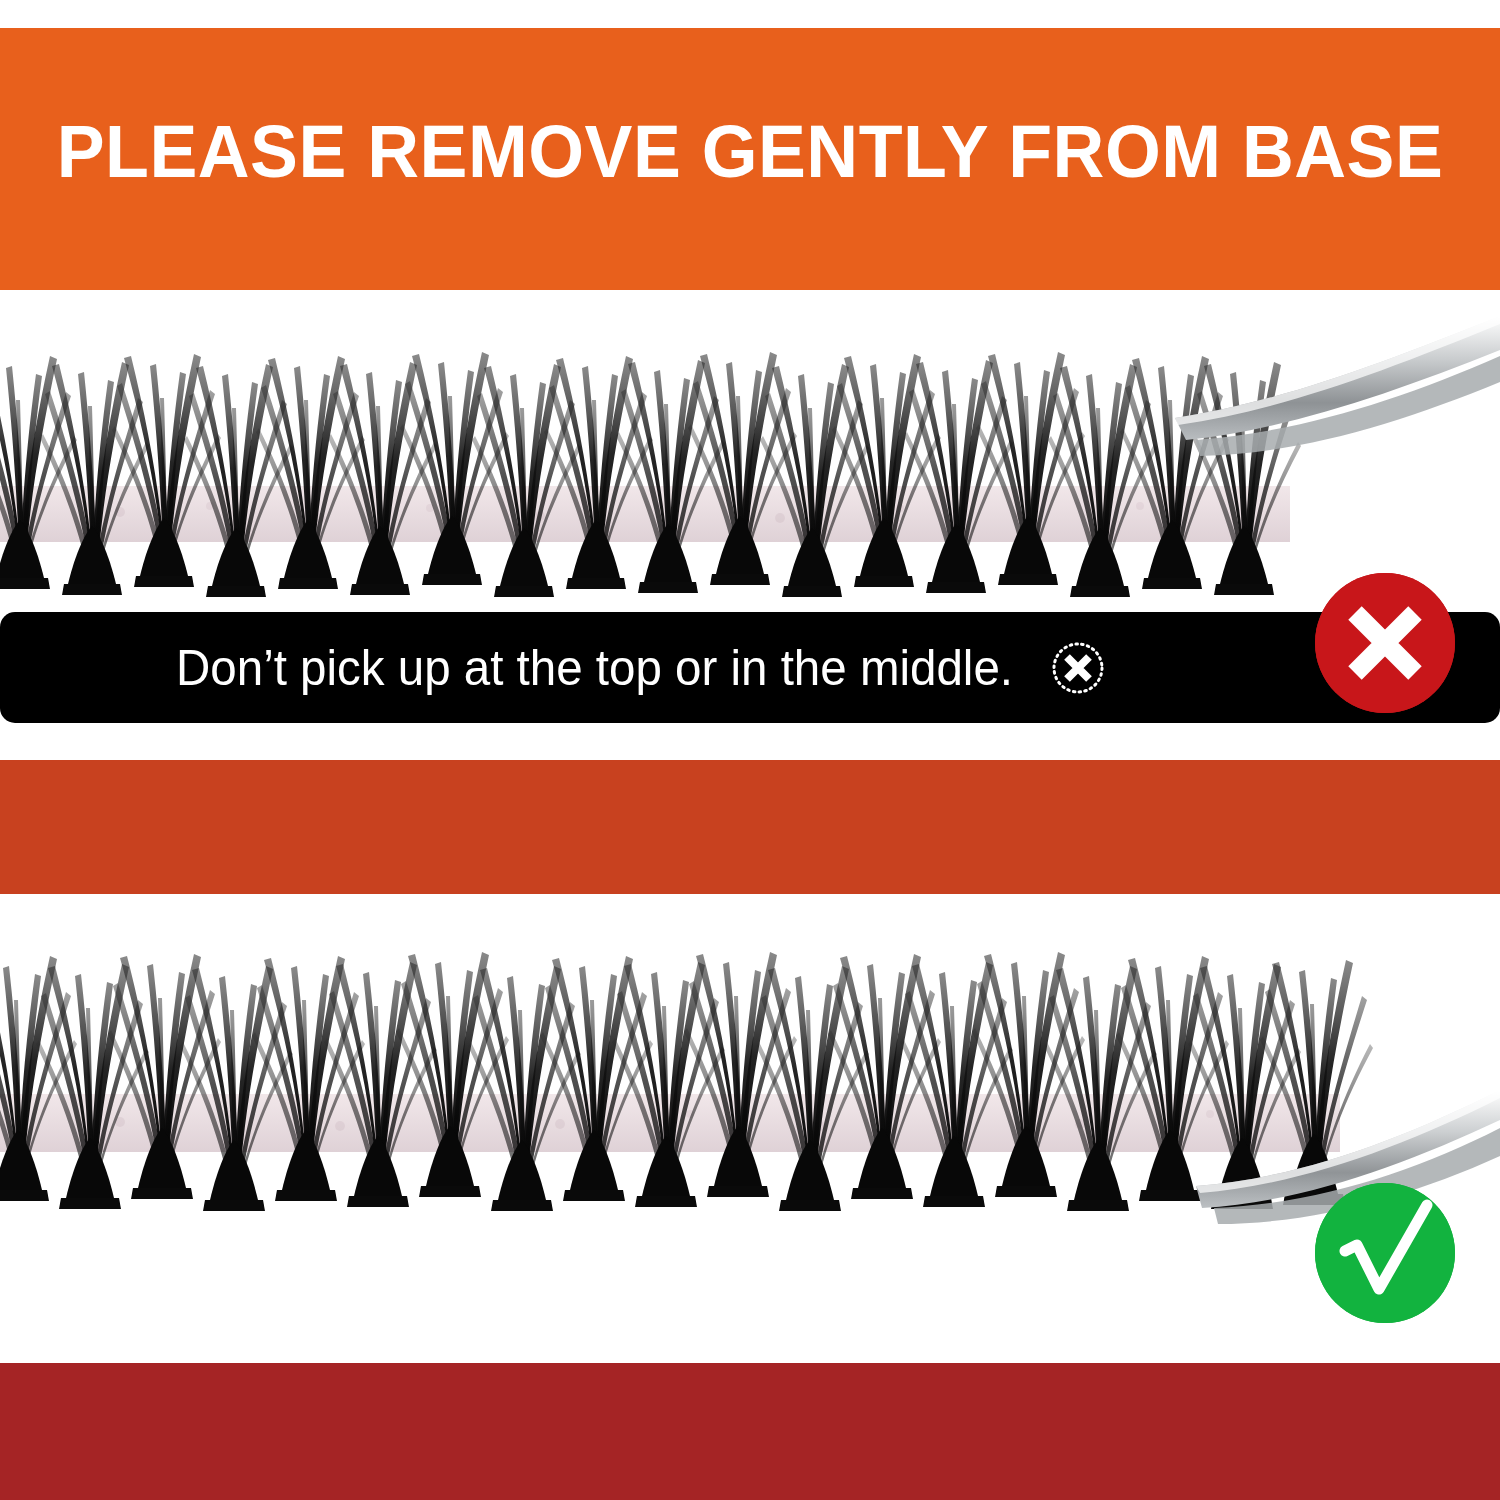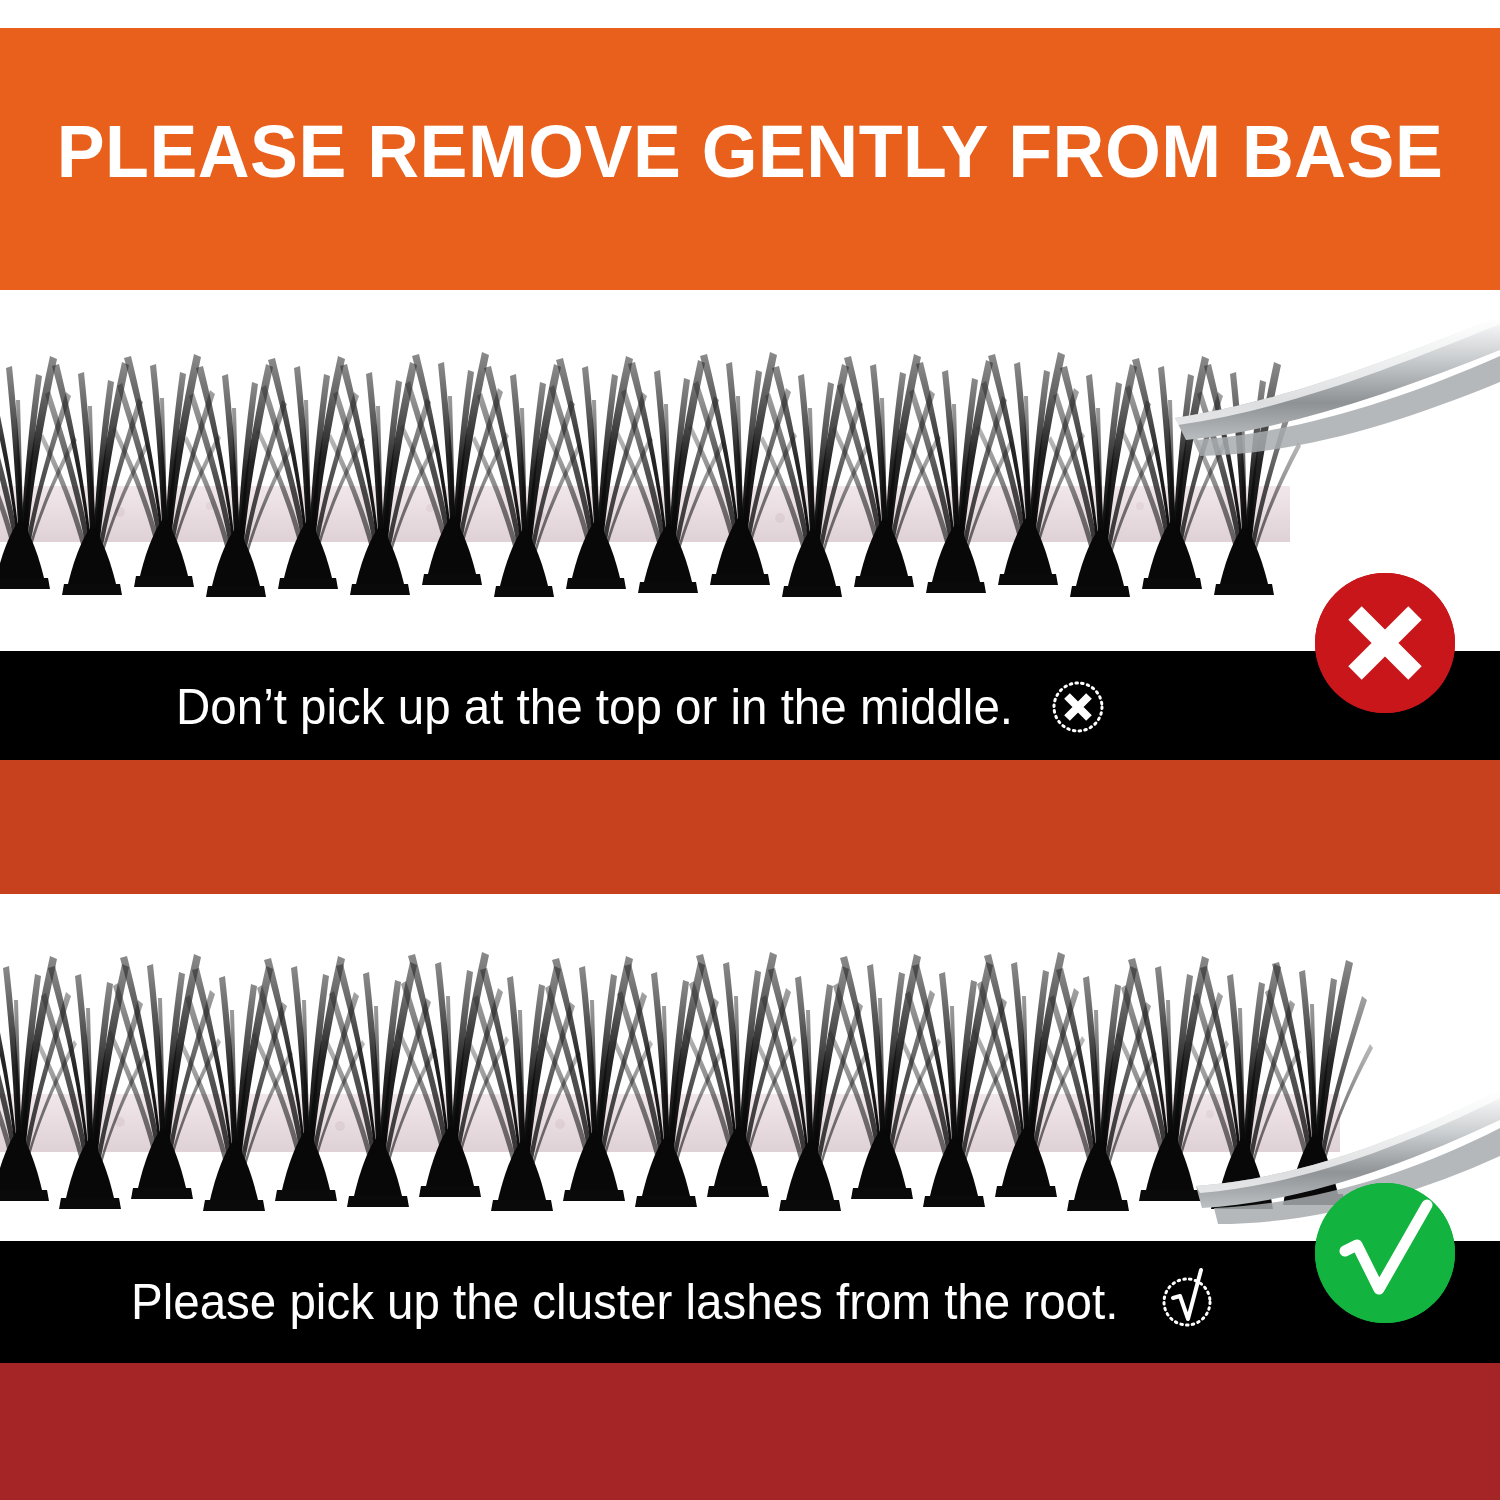--- a/index.html
+++ b/index.html
@@ -59,21 +59,21 @@
   
   .bar {
     position: absolute;
     left: 0;
     width: 1500px;
     background: #000000;
     display: flex;
     align-items: center;
     justify-content: center;
   }
-  .bar-one { top: 623px; height: 111px; }
+  .bar-one { top: 584px; height: 111px; border-radius: 15px; }
   .bar-two { top: 1213px; height: 122px; }
 
   .bar-inner {
     display: flex;
     align-items: center;
     justify-content: center;
     gap: 14px;
     transform: translateX(-120px);
   }
   .bar-two .bar-inner { transform: translateX(-90px); }
@@ -303,27 +303,16 @@
     </svg>
   </div>
 
   <div class="status-badge badge-check">
     <svg viewBox="0 0 140 140">
       <circle cx="70" cy="70" r="70" fill="#12B33F"></circle>
       <path d="M30,68 L42,62 L64,106 L112,22" fill="none" stroke="#ffffff" stroke-width="11" stroke-linecap="round" stroke-linejoin="round"></path>
     </svg>
   </div>
 
-  <div class="bar bar-two">
-    <div class="bar-inner">
-      <span class="bar-text">Please pick up the cluster lashes from the root.</span>
-      <span class="mini-badge">
-        <svg viewBox="0 0 56 56">
-          <circle cx="28" cy="28" r="23" fill="none" stroke="#ffffff" stroke-width="3" stroke-dasharray="1.6 4.2" stroke-linecap="round"></circle>
-          <path d="M14,24 L21,22 L29,45 L42,-4" fill="none" stroke="#ffffff" stroke-width="4" stroke-linecap="round" stroke-linejoin="round"></path>
-        </svg>
-      </span>
-    </div>
-  </div>
 
   <div class="band band-bottom"></div>
 
 </div>
 
 </body></html>

